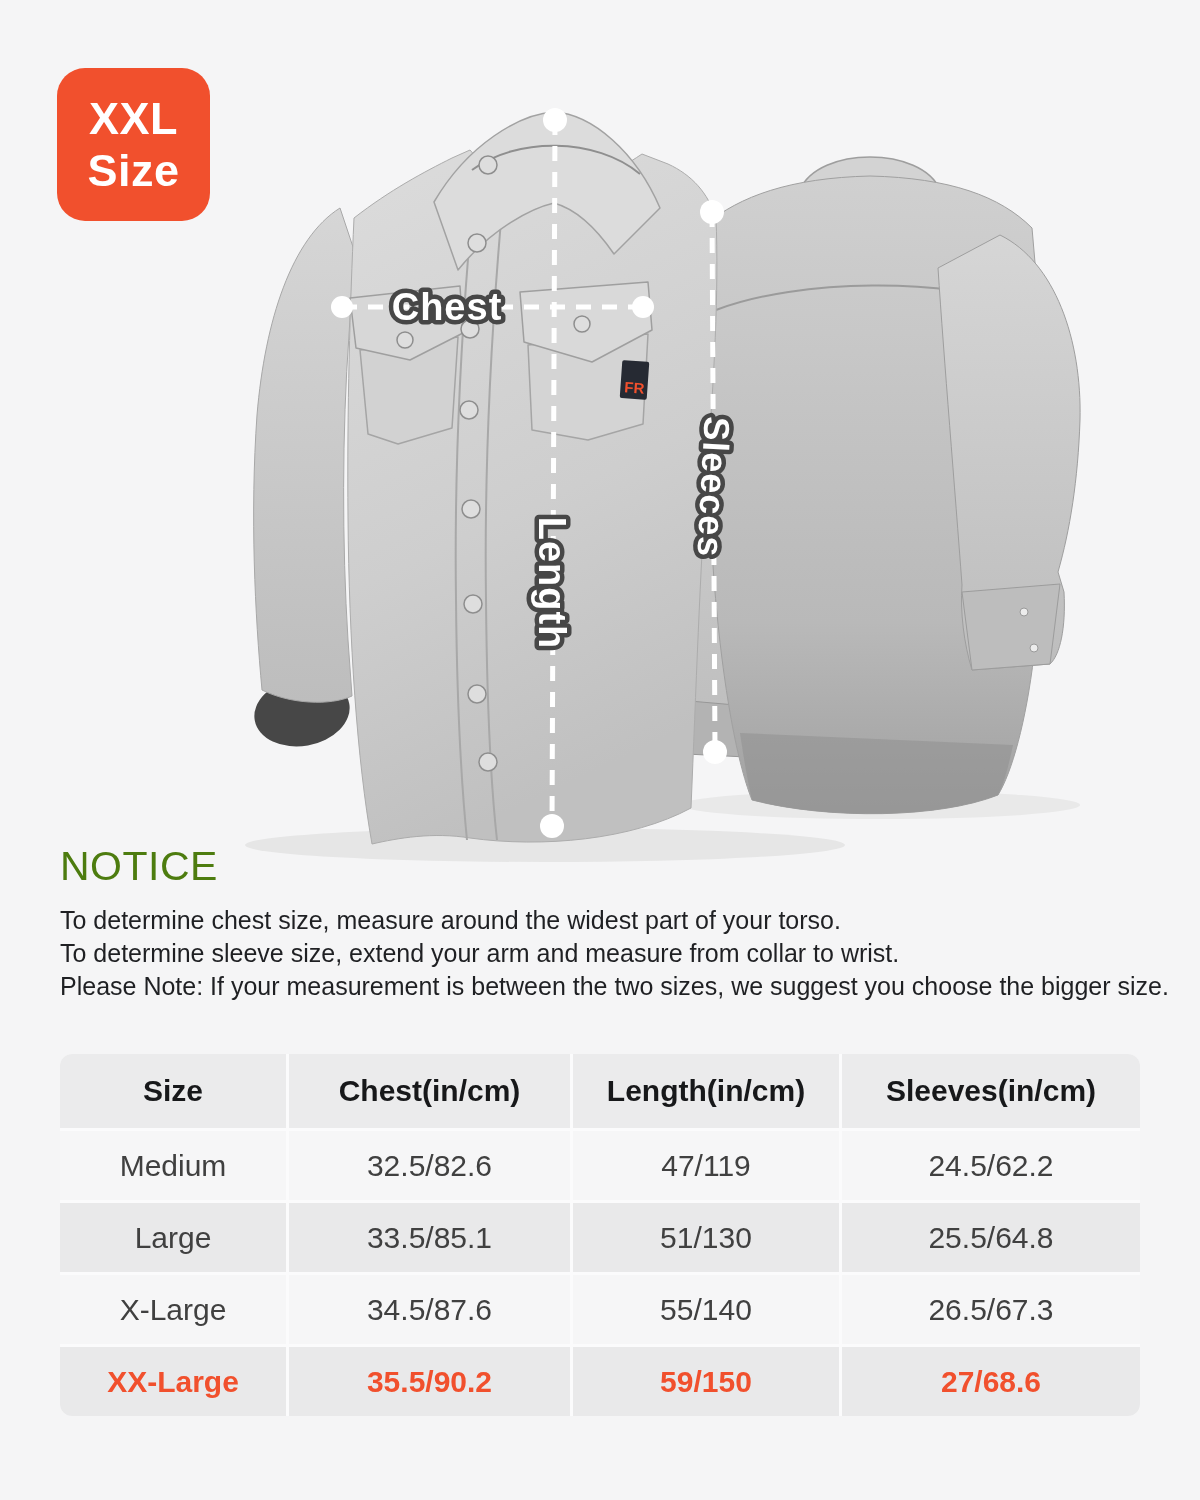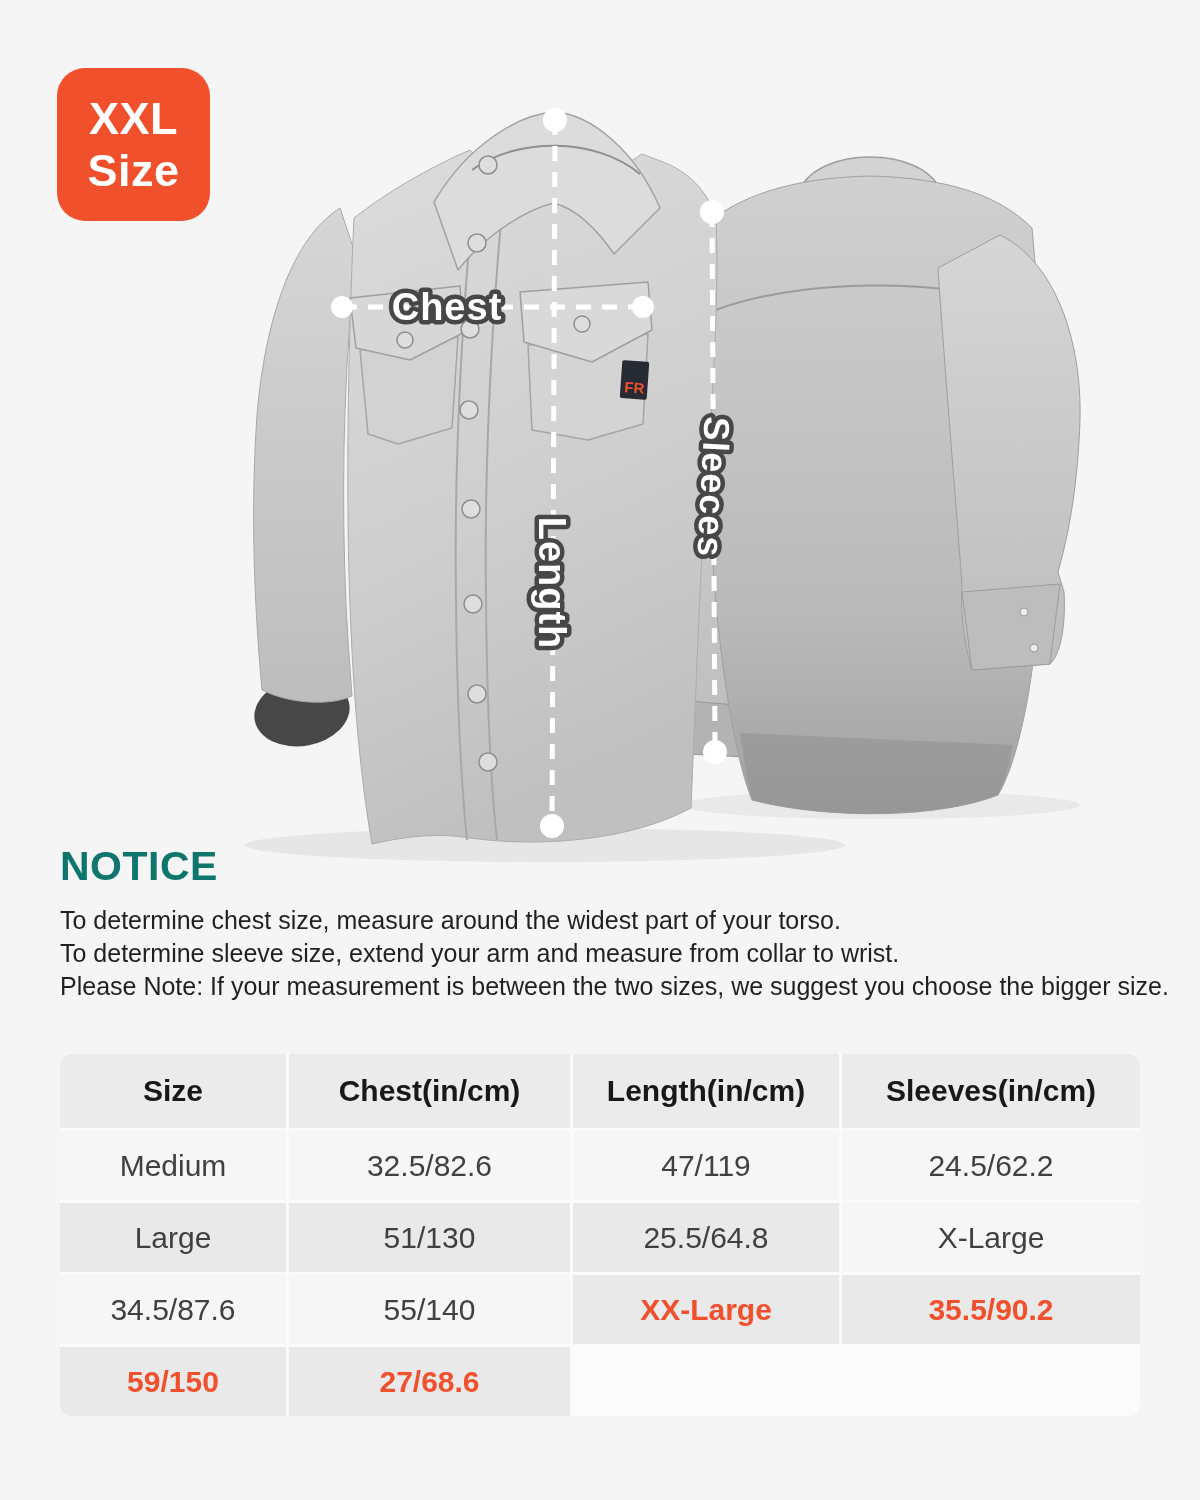--- a/index.html
+++ b/index.html
@@ -19,21 +19,21 @@
     display:flex;flex-direction:column;align-items:center;justify-content:center;
     color:#fff;font-weight:700;font-size:45px;line-height:52px;letter-spacing:0.5px;
   }
 
   
   .hero-svg{position:absolute;left:0;top:0;}
 
   
   .notice-title{
     position:absolute;left:60px;top:843px;
-    color:#0f766e;font-size:41px;font-weight:700;letter-spacing:0.5px;
+    color:#4d7c0f;font-size:41px;font-weight:400;letter-spacing:0.5px;
   }
   .notice-lines{
     position:absolute;left:60px;top:904px;width:1120px;
     color:#1f2023;font-size:25px;line-height:33px;font-weight:400;
   }
 
   
   .size-table{
     position:absolute;left:60px;top:1054px;width:1080px;
     display:grid;
@@ -182,26 +182,28 @@
     <div class="cell head">Chest(in/cm)</div>
     <div class="cell head">Length(in/cm)</div>
     <div class="cell head">Sleeves(in/cm)</div>
 
     <div class="cell datum r-light">Medium</div>
     <div class="cell datum r-light">32.5/82.6</div>
     <div class="cell datum r-light">47/119</div>
     <div class="cell datum r-light">24.5/62.2</div>
 
     <div class="cell datum r-dark">Large</div>
+    <div class="cell datum r-dark">33.5/85.1</div>
     <div class="cell datum r-dark">51/130</div>
     <div class="cell datum r-dark">25.5/64.8</div>
 
     <div class="cell datum r-light">X-Large</div>
     <div class="cell datum r-light">34.5/87.6</div>
     <div class="cell datum r-light">55/140</div>
+    <div class="cell datum r-light">26.5/67.3</div>
 
     <div class="cell datum r-dark hl">XX-Large</div>
     <div class="cell datum r-dark hl">35.5/90.2</div>
     <div class="cell datum r-dark hl">59/150</div>
     <div class="cell datum r-dark hl">27/68.6</div>
   </div>
 
 </div>
 
 </body></html>

